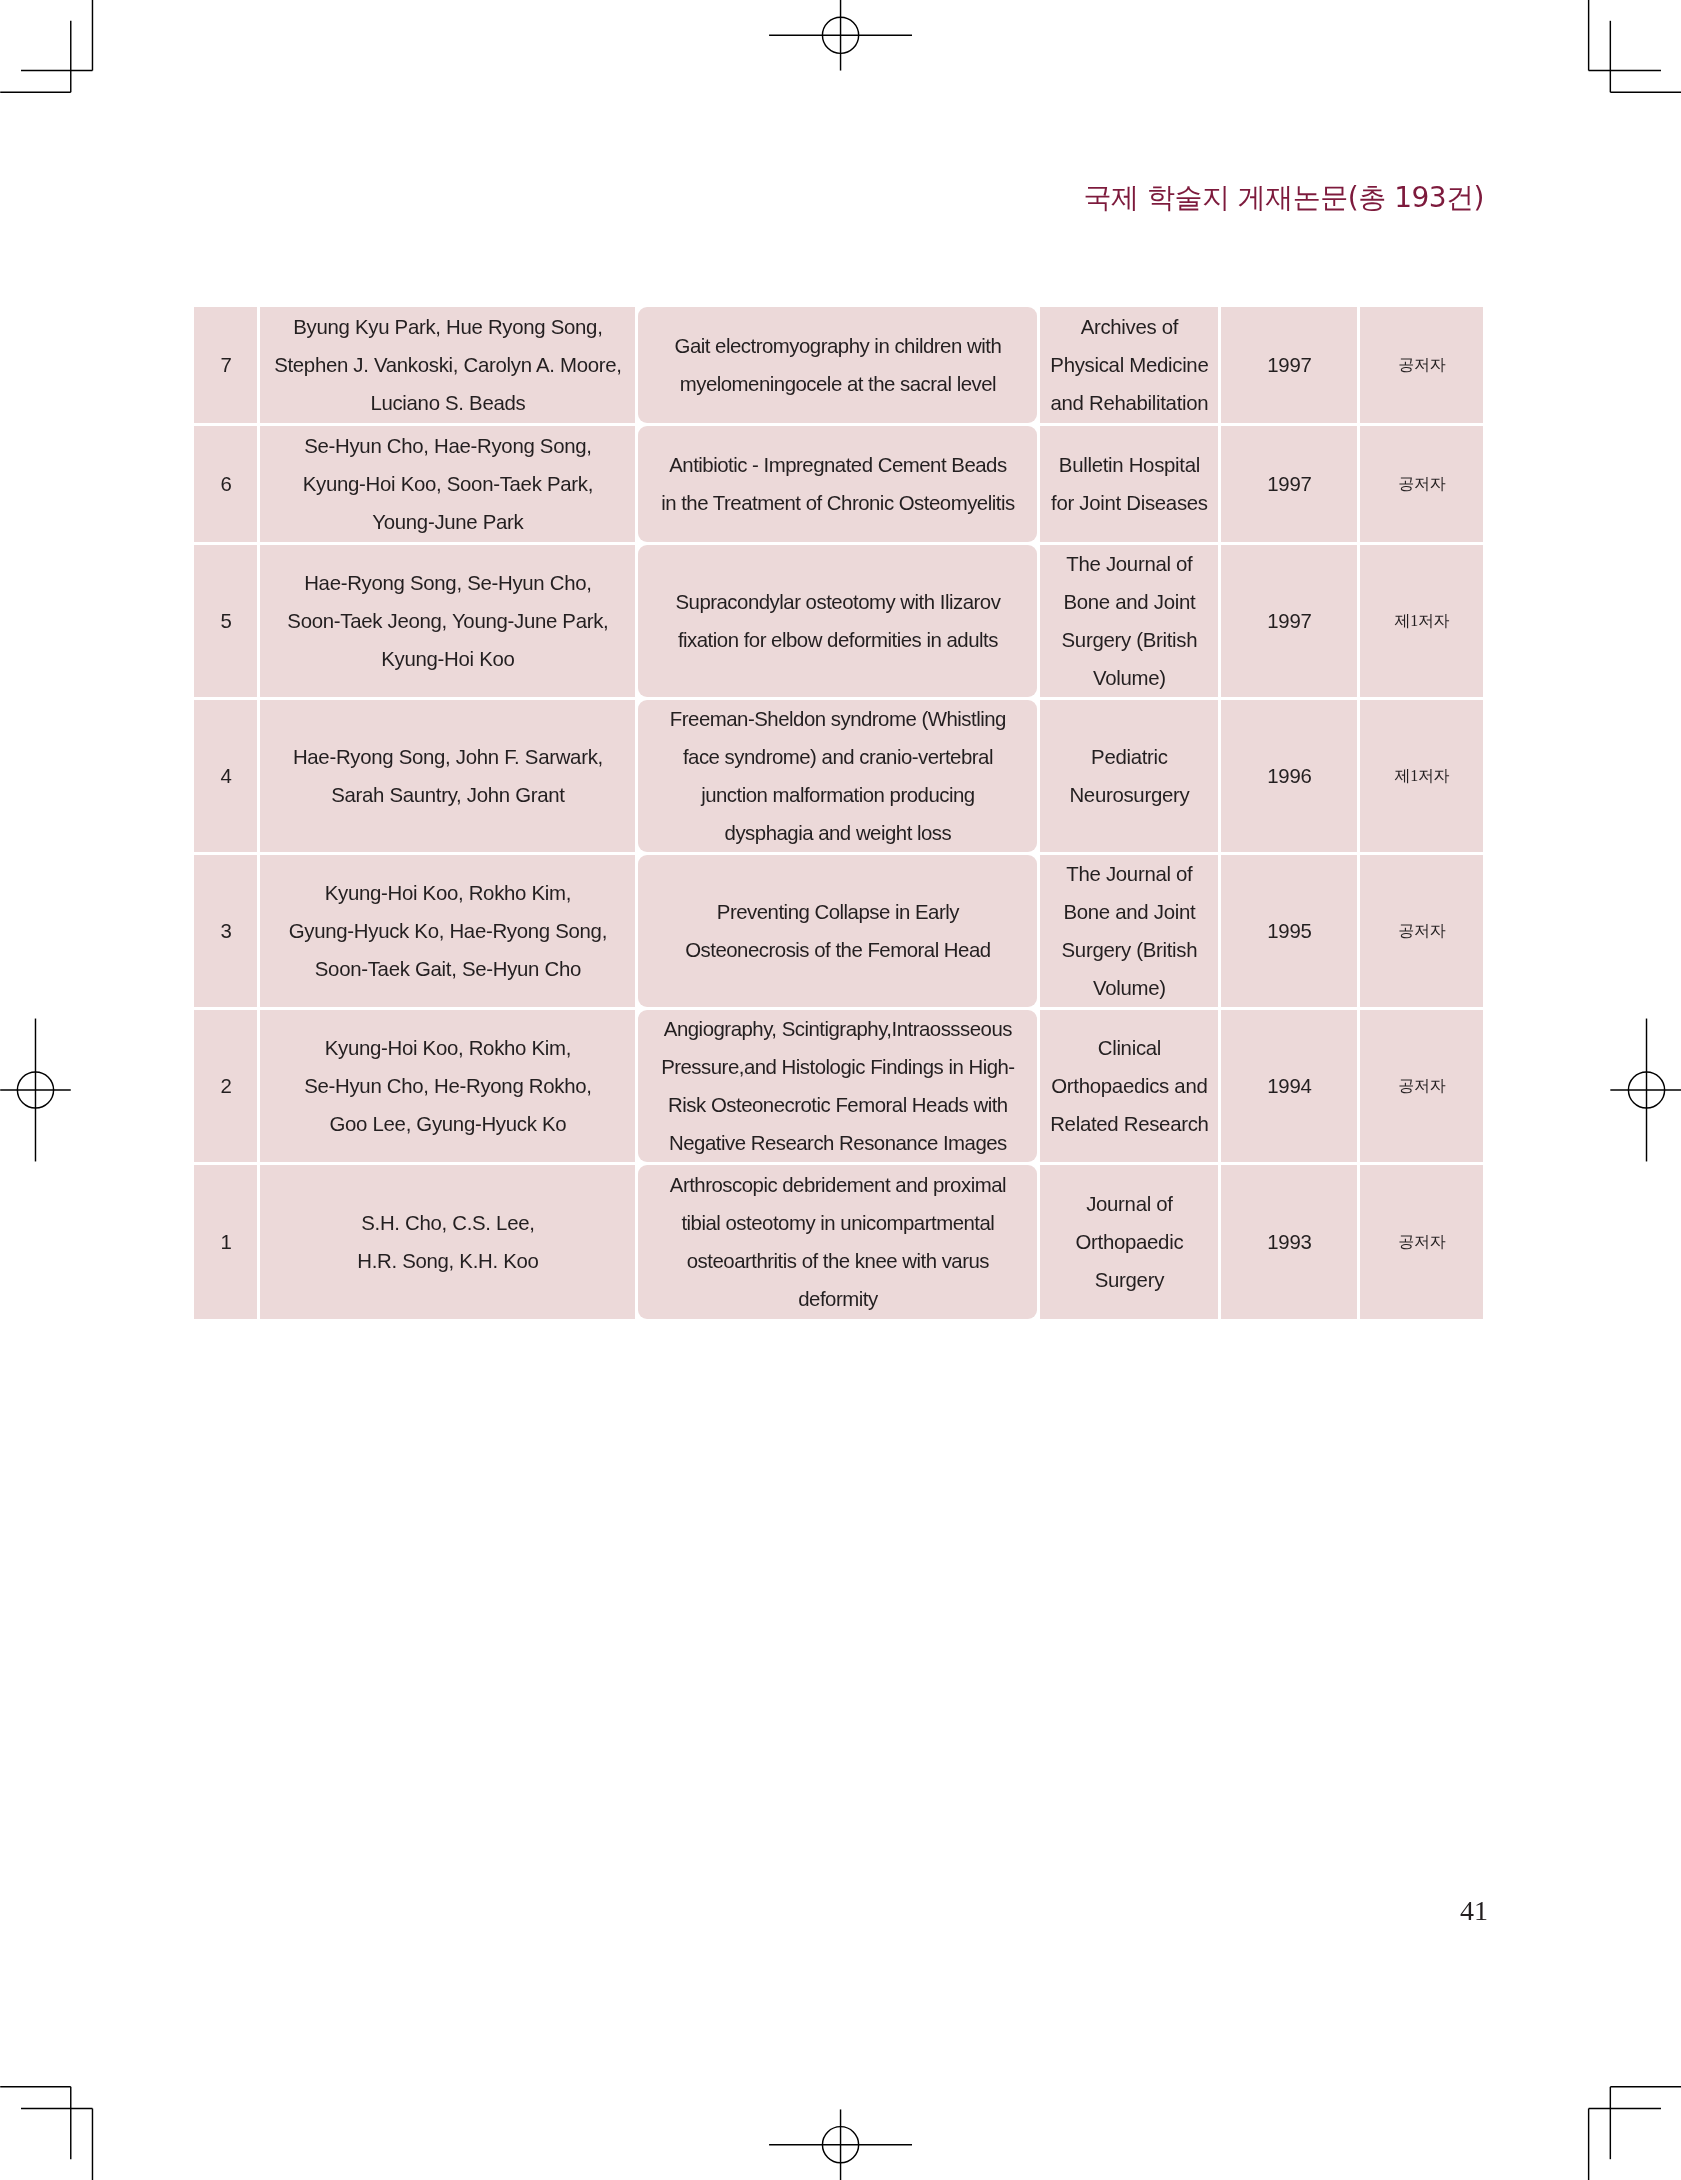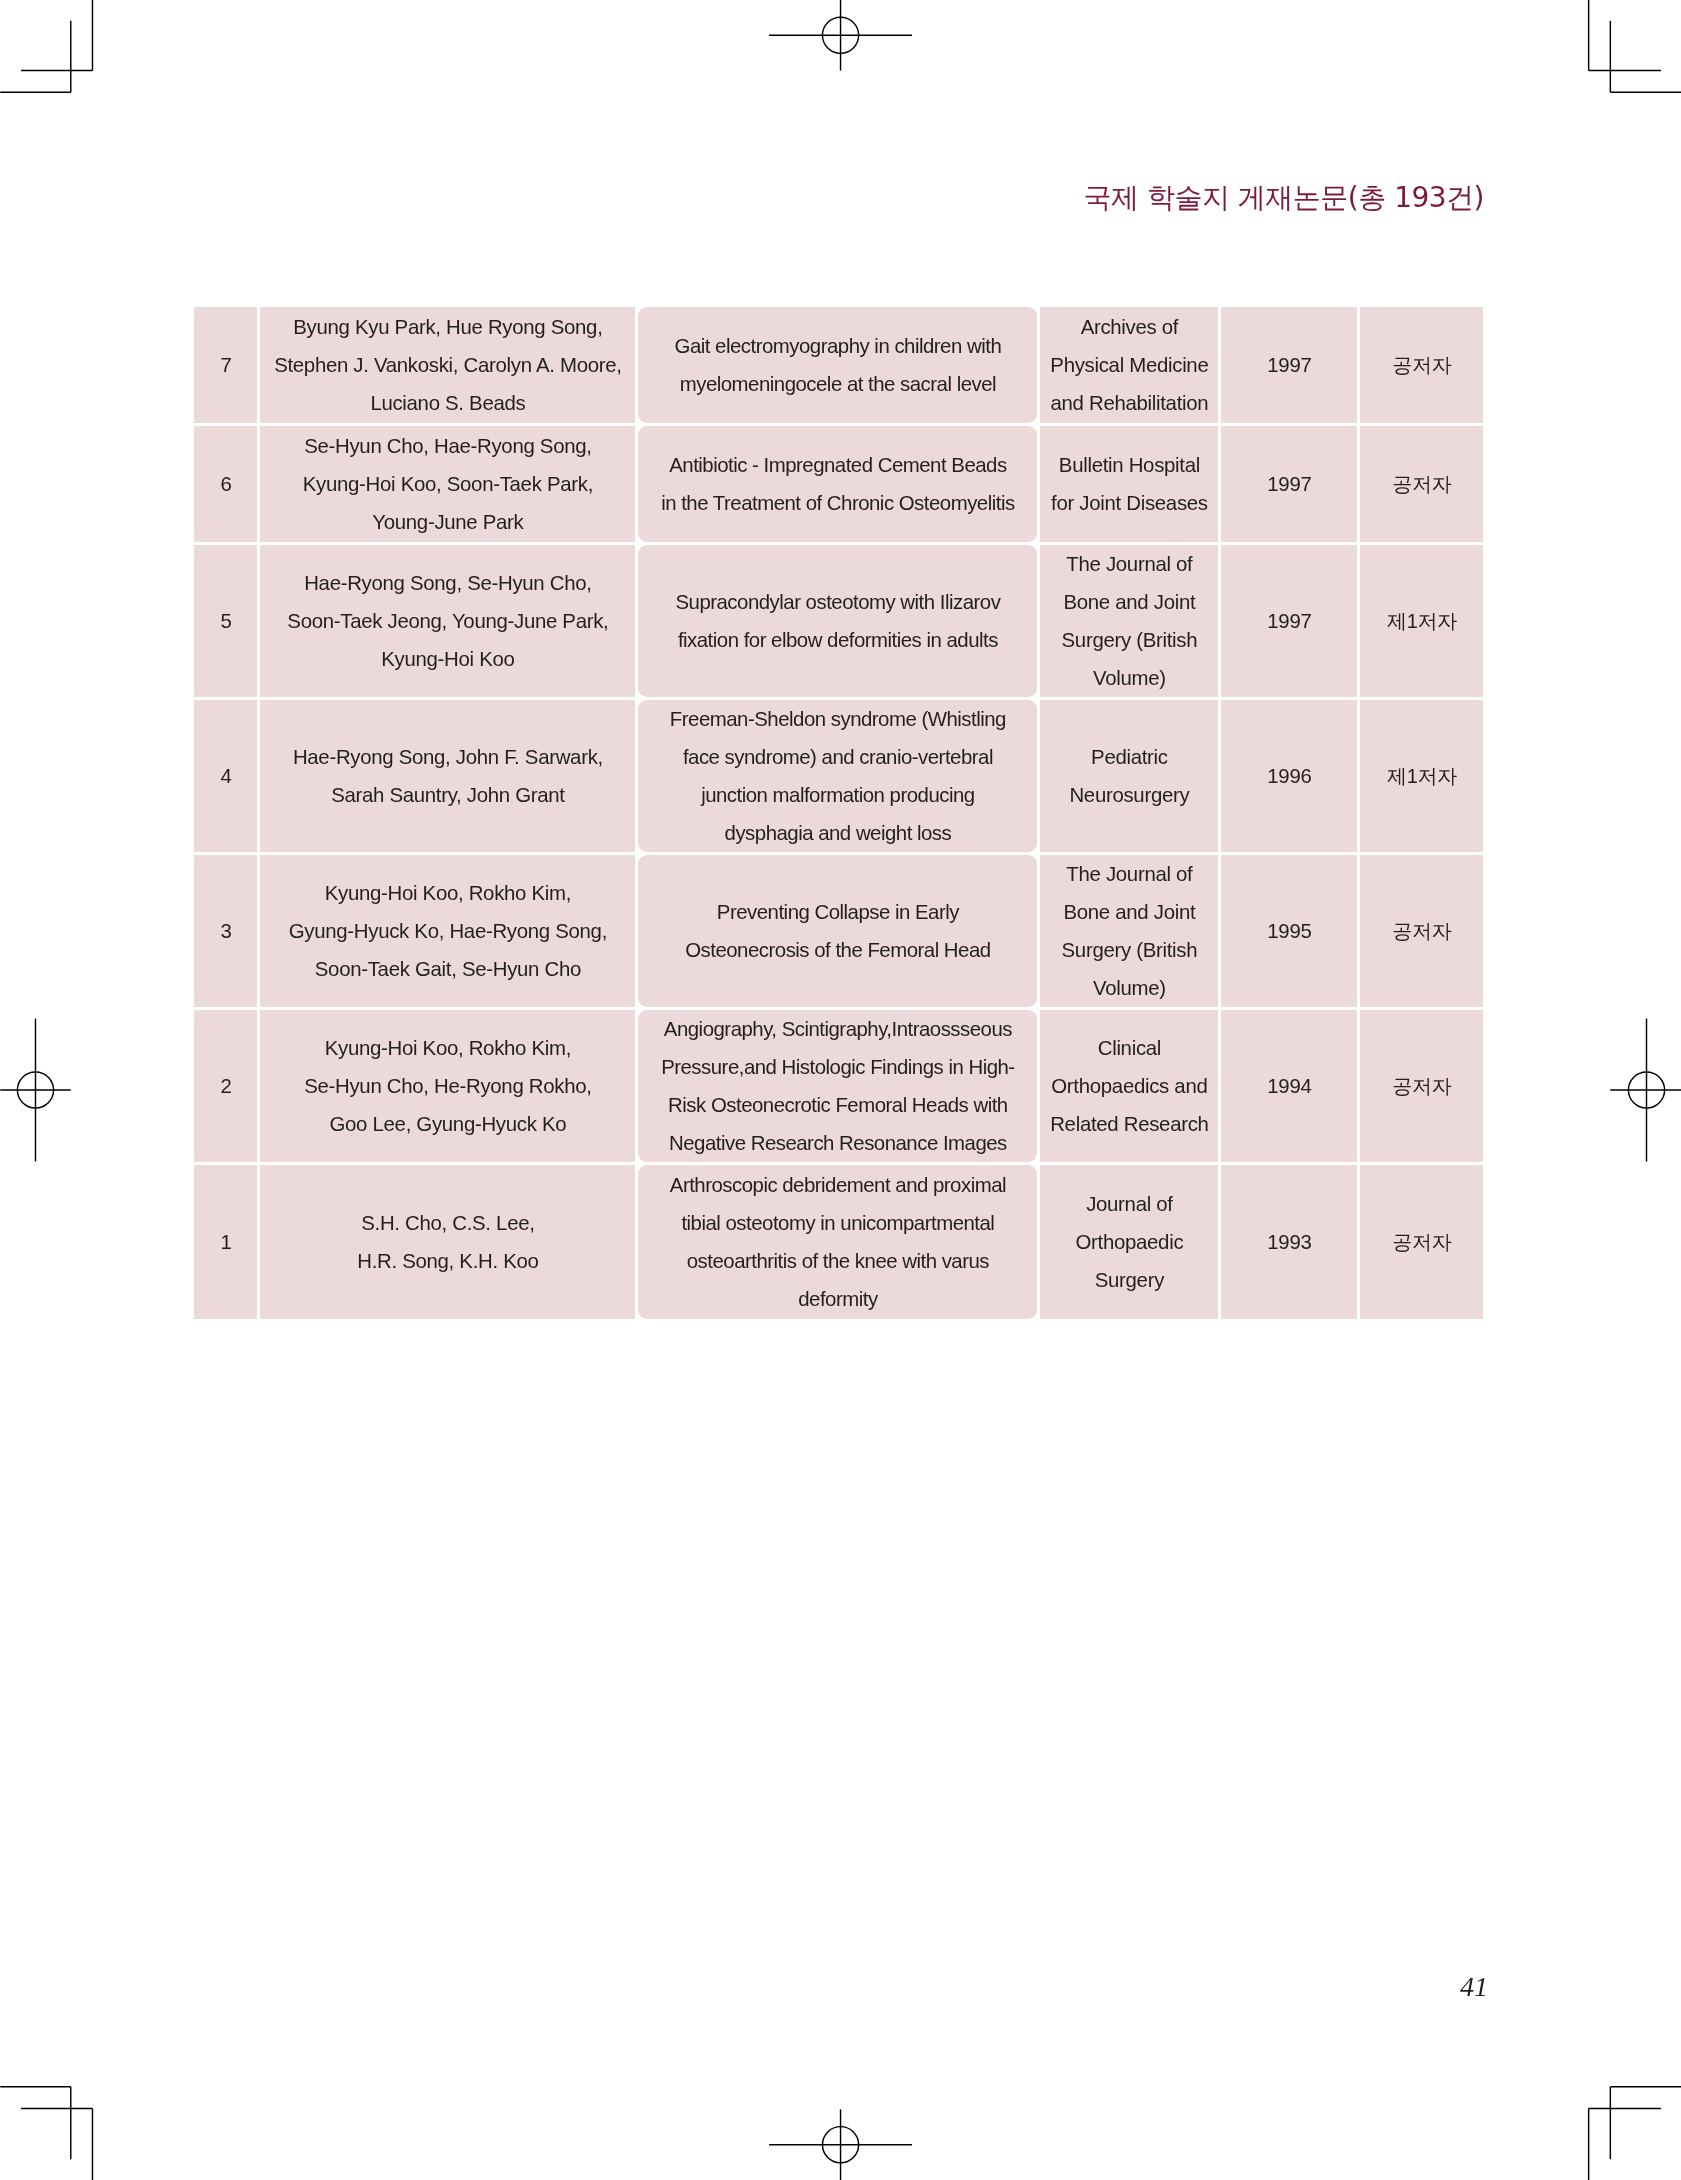--- a/index.html
+++ b/index.html
@@ -6,24 +6,24 @@
   body { width:1682px; height:2180px; position:relative; overflow:hidden;
          font-family:"Liberation Sans", "DejaVu Sans", sans-serif; color:#231f20; }
   .marks { position:absolute; left:0; top:0; width:1682px; height:2180px; pointer-events:none; }
   .page-header { position:absolute; right:198px; top:179px; font-size:28px; color:#7d1a3c;
                  letter-spacing:-0.5px; white-space:nowrap; font-family:"DejaVu Sans", sans-serif; }
   .pub-table { position:absolute; left:195px; top:308px; width:1292px;
                border-collapse:separate; border-spacing:3.6px; margin:-3.6px; table-layout:fixed; }
   .pub-table td { background:#ecd9d9; text-align:center; vertical-align:middle;
                   font-size:20.4px; line-height:38px; padding:0 1.8px; letter-spacing:-0.3px;
                   font-family:"Liberation Sans", sans-serif; font-stretch:condensed; }
-  .pub-table td.role { font-family:Liberation Sans, sans-serif; font-size:20px; }
+  .pub-table td.role { font-family:Liberation Serif, serif; font-size:16px; }
   .pub-table td.title { letter-spacing:-0.5px;border-radius:9px; }
-  .page-number { position:absolute; left:1460px; top:1971px; font-size:28px;
-                 font-family:"Liberation Serif", "DejaVu Serif", serif; color:#231f20;font-style:italic; }
+  .page-number { position:absolute; left:1460px; top:1895px; font-size:28px;
+                 font-family:"Liberation Serif", "DejaVu Serif", serif; color:#231f20; }
 </style>
 </head>
 <body>
 
 <svg class="marks" width="1682" height="2180" viewBox="0 0 1859 2410">
   <g stroke="#000" stroke-width="1.6" fill="none">
 
     <line x1="102" y1="0" x2="102" y2="78"></line>
       <line x1="23" y1="78" x2="102" y2="78"></line>
     <line x1="78" y1="23" x2="78" y2="102"></line>

